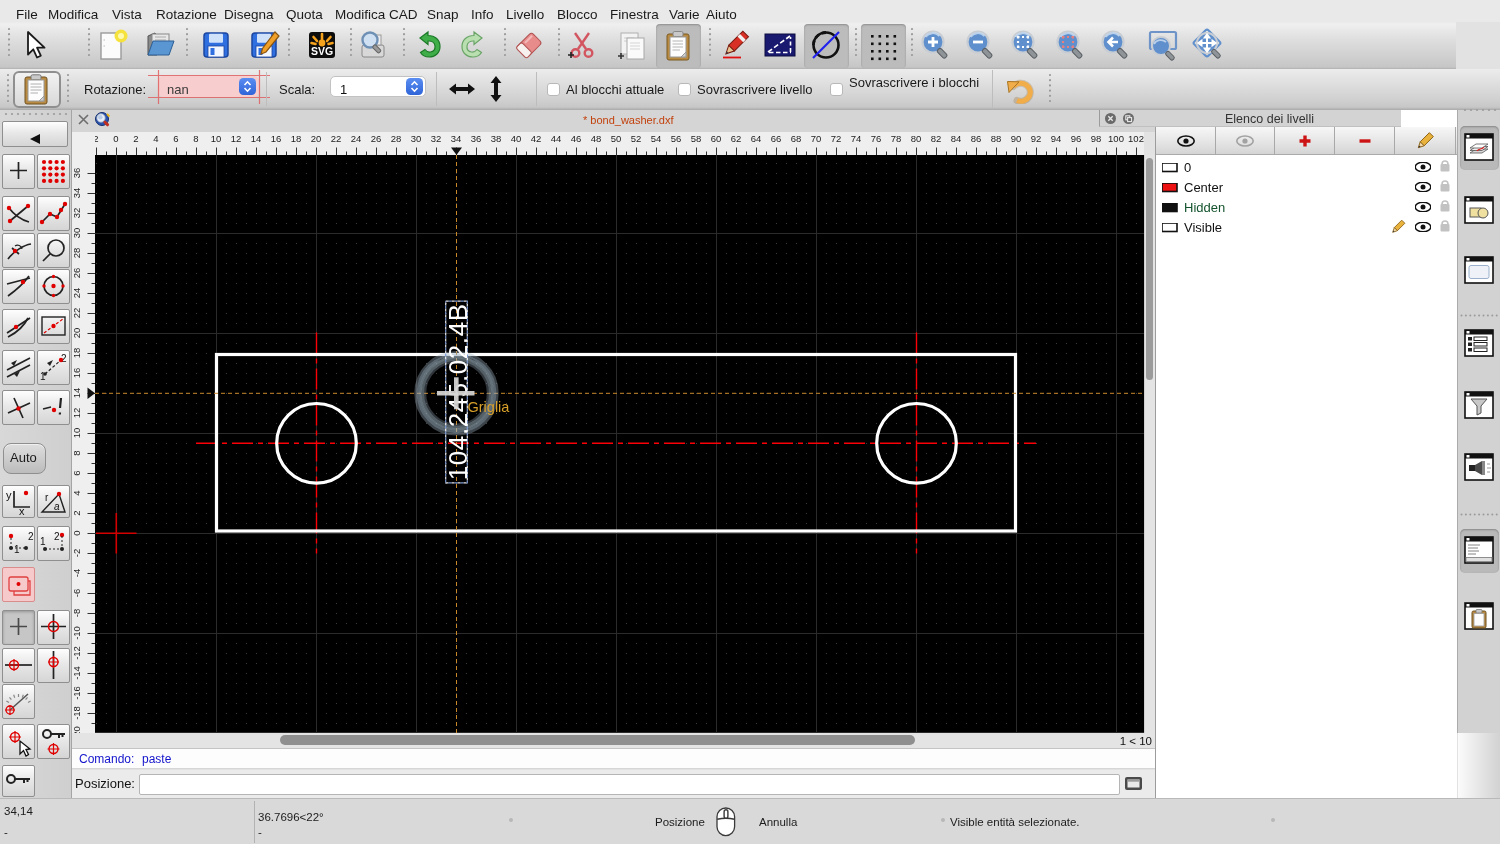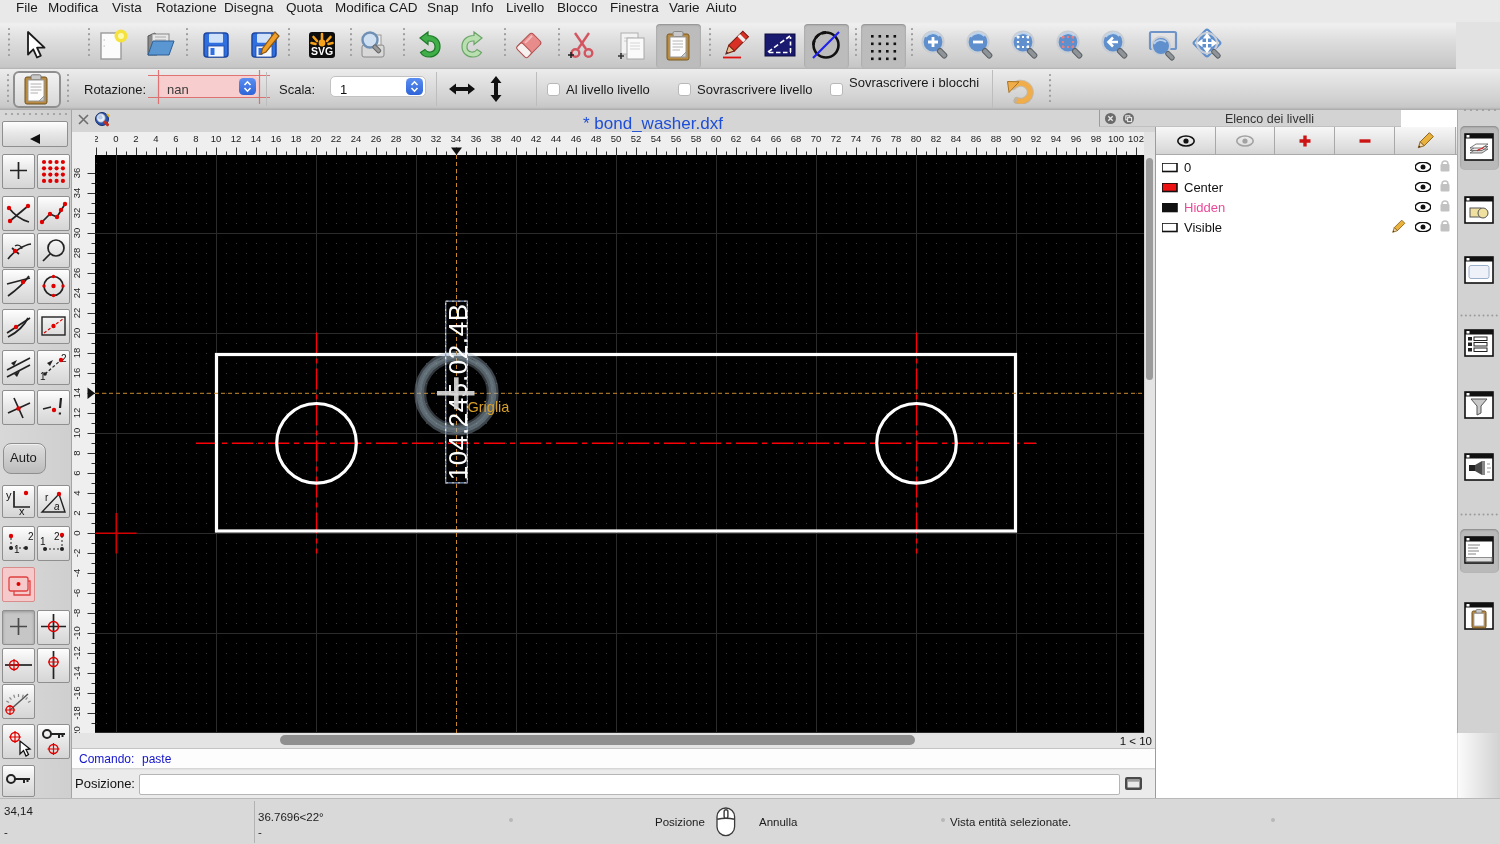--- a/index.html
+++ b/index.html
@@ -1,21 +1,21 @@
 <!DOCTYPE html>
 <html><head>
 <meta charset="utf-8">
 <style>
   * { margin:0; padding:0; box-sizing:border-box; }
   html,body { width:1500px; height:844px; overflow:hidden; font-family:"Liberation Sans", sans-serif; }
   body { position:relative; background:#e2e2e2; }
   .abs { position:absolute; }
   
   #menubar { left:0; top:0; width:1500px; height:22px; background:#e9e9e9; color:#1a1a1a; font-size:13.5px; }
-  #menubar span { position:absolute; top:0; white-space:nowrap; }
+  #menubar span { position:absolute; top:7px; white-space:nowrap; }
   
   #tb1 { left:0; top:22px; width:1456px; height:47px;
     background:linear-gradient(#ebebeb 0%, #efefef 5%, #dedede 38%, #cecece 78%, #c6c6c6 96%, #b0b0b0 100%); }
   #tb2 { left:0; top:69px; width:1500px; height:41px;
     background:linear-gradient(#ececec 0%, #e0e0e0 32%, #d0d0d0 75%, #c7c7c7 93%, #a9a9a9 100%); }
   .pressed { position:absolute; background:#bcbcbc; border-radius:4px; box-shadow:inset 0 1px 2px rgba(0,0,0,.25); }
   .tsep { position:absolute; width:1px; background:#bdbdbd; }
   
   #snapbar { left:0; top:110px; width:72px; height:688px; background:linear-gradient(90deg,#d8d8d8,#cfcfcf); border-right:1px solid #a5a5a5; }
   .snapbtn { position:absolute; width:33px; height:35px; border:1px solid #8f8f8f; border-radius:2px;
@@ -390,21 +390,21 @@
     </svg>
     <div class="tsep" style="left:436px;top:3px;height:34px"></div>
     <svg style="position:absolute;left:448px;top:11px" width="28" height="18">
       <path d="M1 9 L8 3.5 L8 7 L20 7 L20 3.5 L27 9 L20 14.5 L20 11 L8 11 L8 14.5 Z" fill="#111"></path>
     </svg>
     <svg style="position:absolute;left:487px;top:6px" width="18" height="28">
       <path d="M9 1 L14.5 8 L11 8 L11 20 L14.5 20 L9 27 L3.5 20 L7 20 L7 8 L3.5 8 Z" fill="#111"></path>
     </svg>
     <div class="tsep" style="left:536px;top:3px;height:34px"></div>
     <div style="position:absolute;left:547px;top:14px;width:12.5px;height:12.5px;background:#fff;border:1px solid #b8b8b8;border-radius:3px"></div>
-    <span style="position:absolute;left:566px;top:13px;font-size:13px;color:#1a1a1a">Al livello livello</span>
+    <span style="position:absolute;left:566px;top:13px;font-size:13px;color:#1a1a1a">Al blocchi attuale</span>
     <div style="position:absolute;left:678px;top:14px;width:12.5px;height:12.5px;background:#fff;border:1px solid #b8b8b8;border-radius:3px"></div>
     <span style="position:absolute;left:697px;top:13px;font-size:13px;color:#1a1a1a">Sovrascrivere livello</span>
     <div style="position:absolute;left:830px;top:14px;width:12.5px;height:12.5px;background:#fff;border:1px solid #b8b8b8;border-radius:3px"></div>
     <span style="position:absolute;left:849px;top:6px;font-size:13px;color:#1a1a1a">Sovrascrivere i blocchi</span>
     <div class="tsep" style="left:992px;top:1px;height:38px"></div>
     <svg style="position:absolute;left:1004px;top:9px" width="32" height="26" viewBox="0 0 32 26">
 <path d="M9.5 8.5 A9.5 9 0 1 1 13 22.5" stroke="#8a5c18" stroke-width="7" fill="none" stroke-linecap="round" opacity=".25"></path>
 <path d="M9.5 8.5 A9.5 9 0 1 1 13 22.5" stroke="#f0ad4a" stroke-width="5" fill="none" stroke-linecap="butt"></path>
 <path d="M3.5 3.5 L15 3.8 L5 14.5 Z" fill="#f0ad4a" stroke="#a87424" stroke-width="1"></path>
 </svg>
@@ -641,21 +641,21 @@
     <svg style="position:absolute;left:5px;top:3px" width="13" height="13">
       <path d="M2 2 L11 11 M11 2 L2 11" stroke="#6e6e6e" stroke-width="1.6"></path>
     </svg>
     <svg style="position:absolute;left:22px;top:1px" width="17" height="17" viewBox="0 0 17 17">
       <circle cx="8" cy="8" r="6.5" fill="#2a52b0" stroke="#16306e"></circle>
       <circle cx="7" cy="7" r="4.2" fill="#e8eef8" stroke="#9ab" stroke-width=".8"></circle>
       <circle cx="6.3" cy="6.3" r="2.2" fill="#b8cce8"></circle>
       <rect x="10" y="9.5" width="6.5" height="3" rx="1.2" transform="rotate(45 11 10.5)" fill="#c03020"></rect>
       <path d="M13 3 L15.5 5.5" stroke="#e8b820" stroke-width="1.8"></path>
     </svg>
-    <span style="position:absolute;left:511px;top:4px;font-size:17px;color:#1d4ed8">* bond_washer.dxf</span>
+    <span style="position:absolute;left:511px;top:4px;font-size:11px;color:#c2410c">* bond_washer.dxf</span>
   </div>
   <div class="abs" id="ruler-corner"></div>
   <div class="abs" id="ruler-top">
     <svg width="1049" height="23" style="position:absolute;left:0;top:0">
     <line x1="1.5" y1="15.5" x2="1.5" y2="23" stroke="#333" stroke-width="1"></line>
     <text x="1" y="9.5" font-size="9.5" fill="#1c1c1c" text-anchor="middle" font-family="Liberation Sans, sans-serif">2</text>
     <line x1="11.5" y1="19.5" x2="11.5" y2="23" stroke="#333" stroke-width="1"></line>
     <line x1="21.5" y1="15.5" x2="21.5" y2="23" stroke="#333" stroke-width="1"></line>
     <text x="21" y="9.5" font-size="9.5" fill="#1c1c1c" text-anchor="middle" font-family="Liberation Sans, sans-serif">0</text>
     <line x1="31.5" y1="19.5" x2="31.5" y2="23" stroke="#333" stroke-width="1"></line>
@@ -1025,21 +1025,21 @@
     </svg>
     <svg style="position:absolute;left:284px;top:69px" width="10" height="13">
       <g stroke="#c2c2c2" fill="#c2c2c2">
         <path d="M2 5 a3 3 0 0 1 6 0" fill="none" stroke-width="1.6"></path>
         <rect x="0.5" y="5" width="9" height="7.5" rx="1" stroke="none"></rect>
       </g>
     </svg>
     <svg style="position:absolute;left:6px;top:93px" width="17" height="10">
       <rect x="0" y="0" width="15" height="8.5" fill="#111111" stroke="#111" stroke-width="1.6"></rect>
     </svg>
-    <span style="position:absolute;left:28px;top:90px;font-size:13px;color:#ec4899">Hidden</span>
+    <span style="position:absolute;left:28px;top:90px;font-size:13px;color:#14532d">Hidden</span>
     <svg style="position:absolute;left:259px;top:92px" width="16" height="10">
       <ellipse cx="8" cy="5" rx="7.8" ry="4.8" fill="none" stroke="#111" stroke-width="1.5"></ellipse>
       <circle cx="8" cy="5" r="2.5" fill="#111"></circle>
     </svg>
     <svg style="position:absolute;left:284px;top:89px" width="10" height="13">
       <g stroke="#c2c2c2" fill="#c2c2c2">
         <path d="M2 5 a3 3 0 0 1 6 0" fill="none" stroke-width="1.6"></path>
         <rect x="0.5" y="5" width="9" height="7.5" rx="1" stroke="none"></rect>
       </g>
     </svg>
@@ -1232,17 +1232,17 @@
     <div style="position:absolute;left:254px;top:2px;width:1px;height:42px;background:#b2b2b2"></div>
     <span style="position:absolute;left:258px;top:12px">36.7696&lt;22°</span>
     <span style="position:absolute;left:258px;top:27px">-</span>
     <span style="position:absolute;left:655px;top:17px">Posizione</span>
     <svg style="position:absolute;left:716px;top:8px" width="20" height="30" viewBox="0 0 20 30">
  <rect x="1" y="1" width="17.6" height="27.6" rx="8.8" fill="#fff" stroke="#3a3a3a" stroke-width="1.3"></rect>
  <path d="M1.2 12.3 Q10 10.2 18.6 12.3" fill="none" stroke="#3a3a3a" stroke-width="1.5"></path>
  <rect x="8.1" y="2.8" width="3.8" height="8.4" rx="1.9" fill="#fff" stroke="#3a3a3a" stroke-width="1.4"></rect>
 </svg>
     <span style="position:absolute;left:759px;top:17px">Annulla</span>
-    <span style="position:absolute;left:950px;top:17px">Vista entità selezionate.</span>
+    <span style="position:absolute;left:950px;top:17px">Visible entità selezionate.</span>
     <div style="position:absolute;left:509px;top:19px;width:4px;height:4px;border-radius:50%;background:#b8b8b8"></div>
     <div style="position:absolute;left:941px;top:19px;width:4px;height:4px;border-radius:50%;background:#b8b8b8"></div>
     <div style="position:absolute;left:1271px;top:19px;width:4px;height:4px;border-radius:50%;background:#b8b8b8"></div>
   </div>
 
 </body></html>

